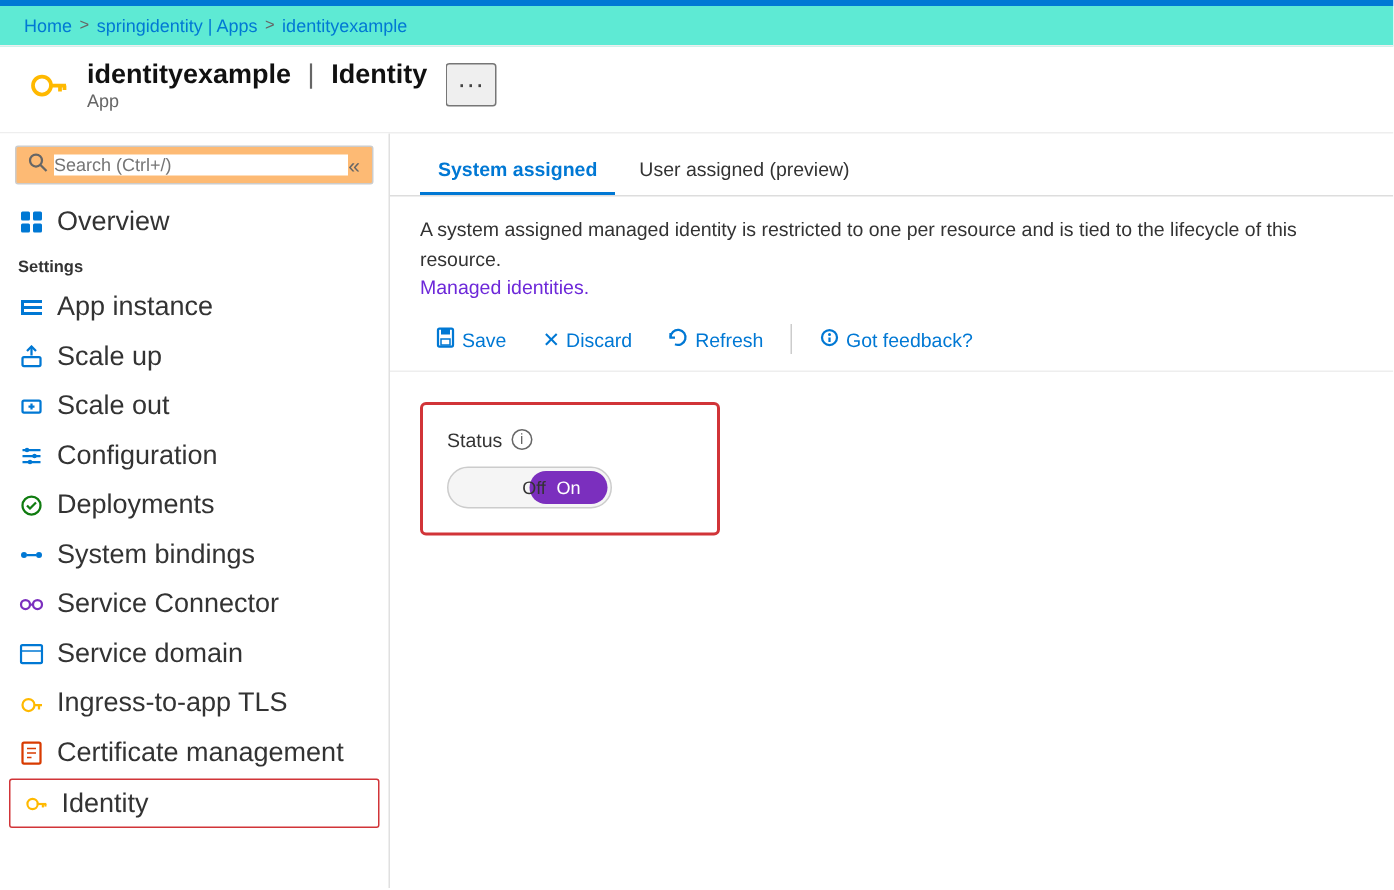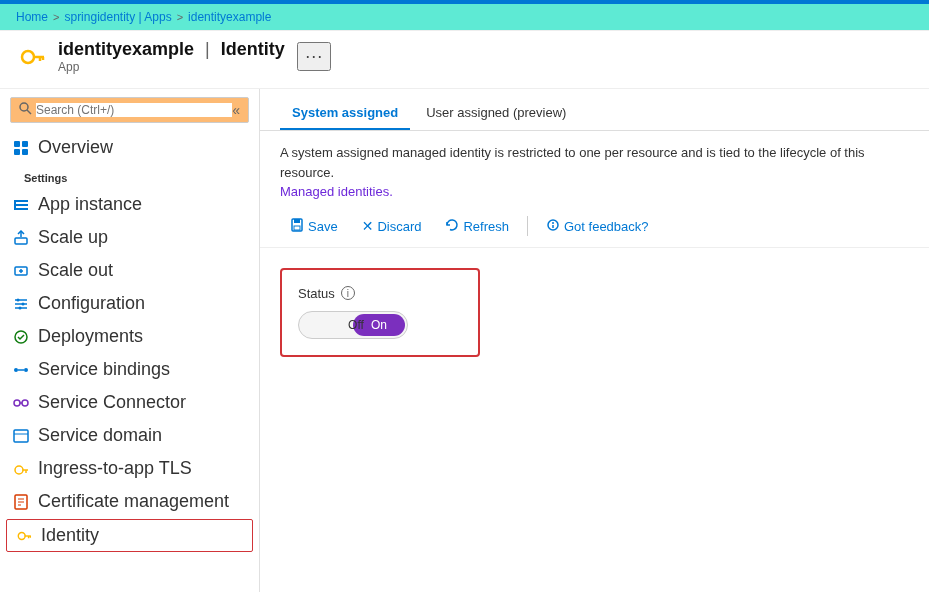--- a/index.html
+++ b/index.html
@@ -92,21 +92,20 @@
       cursor: pointer;
       font-size: 14px;
     }
 
     .sidebar-section-label {
       padding: 8px 12px 4px 12px;
       font-size: 11px;
       font-weight: 700;
       color: #333;
       text-transform: none;
-      margin-left: 12px;
     }
 
     .sidebar-item {
       display: flex;
       align-items: center;
       padding: 6px 12px;
       cursor: pointer;
       color: #333;
       font-size: 18px;
     }
@@ -383,21 +382,21 @@
     </div>
 
     <div class="sidebar-item">
       <span class="item-icon">
         <svg width="16" height="16" viewBox="0 0 16 16">
             <circle cx="3" cy="8" r="2" fill="#0078d4"></circle>
             <circle cx="13" cy="8" r="2" fill="#0078d4"></circle>
             <line x1="5" y1="8" x2="11" y2="8" stroke="#0078d4" stroke-width="1.5"></line>
           </svg>
       </span>
-      <span>Service bindings</span>
+      <span>System bindings</span>
     </div>
 
     <div class="sidebar-item">
       <span class="item-icon icon-purple">
         <svg width="16" height="16" viewBox="0 0 16 16">
             <circle cx="4" cy="8" r="3" fill="none" stroke="#7b2fbe" stroke-width="1.5"></circle>
             <circle cx="12" cy="8" r="3" fill="none" stroke="#7b2fbe" stroke-width="1.5"></circle>
             <line x1="7" y1="8" x2="9" y2="8" stroke="#7b2fbe" stroke-width="1.5"></line>
           </svg>
       </span>

